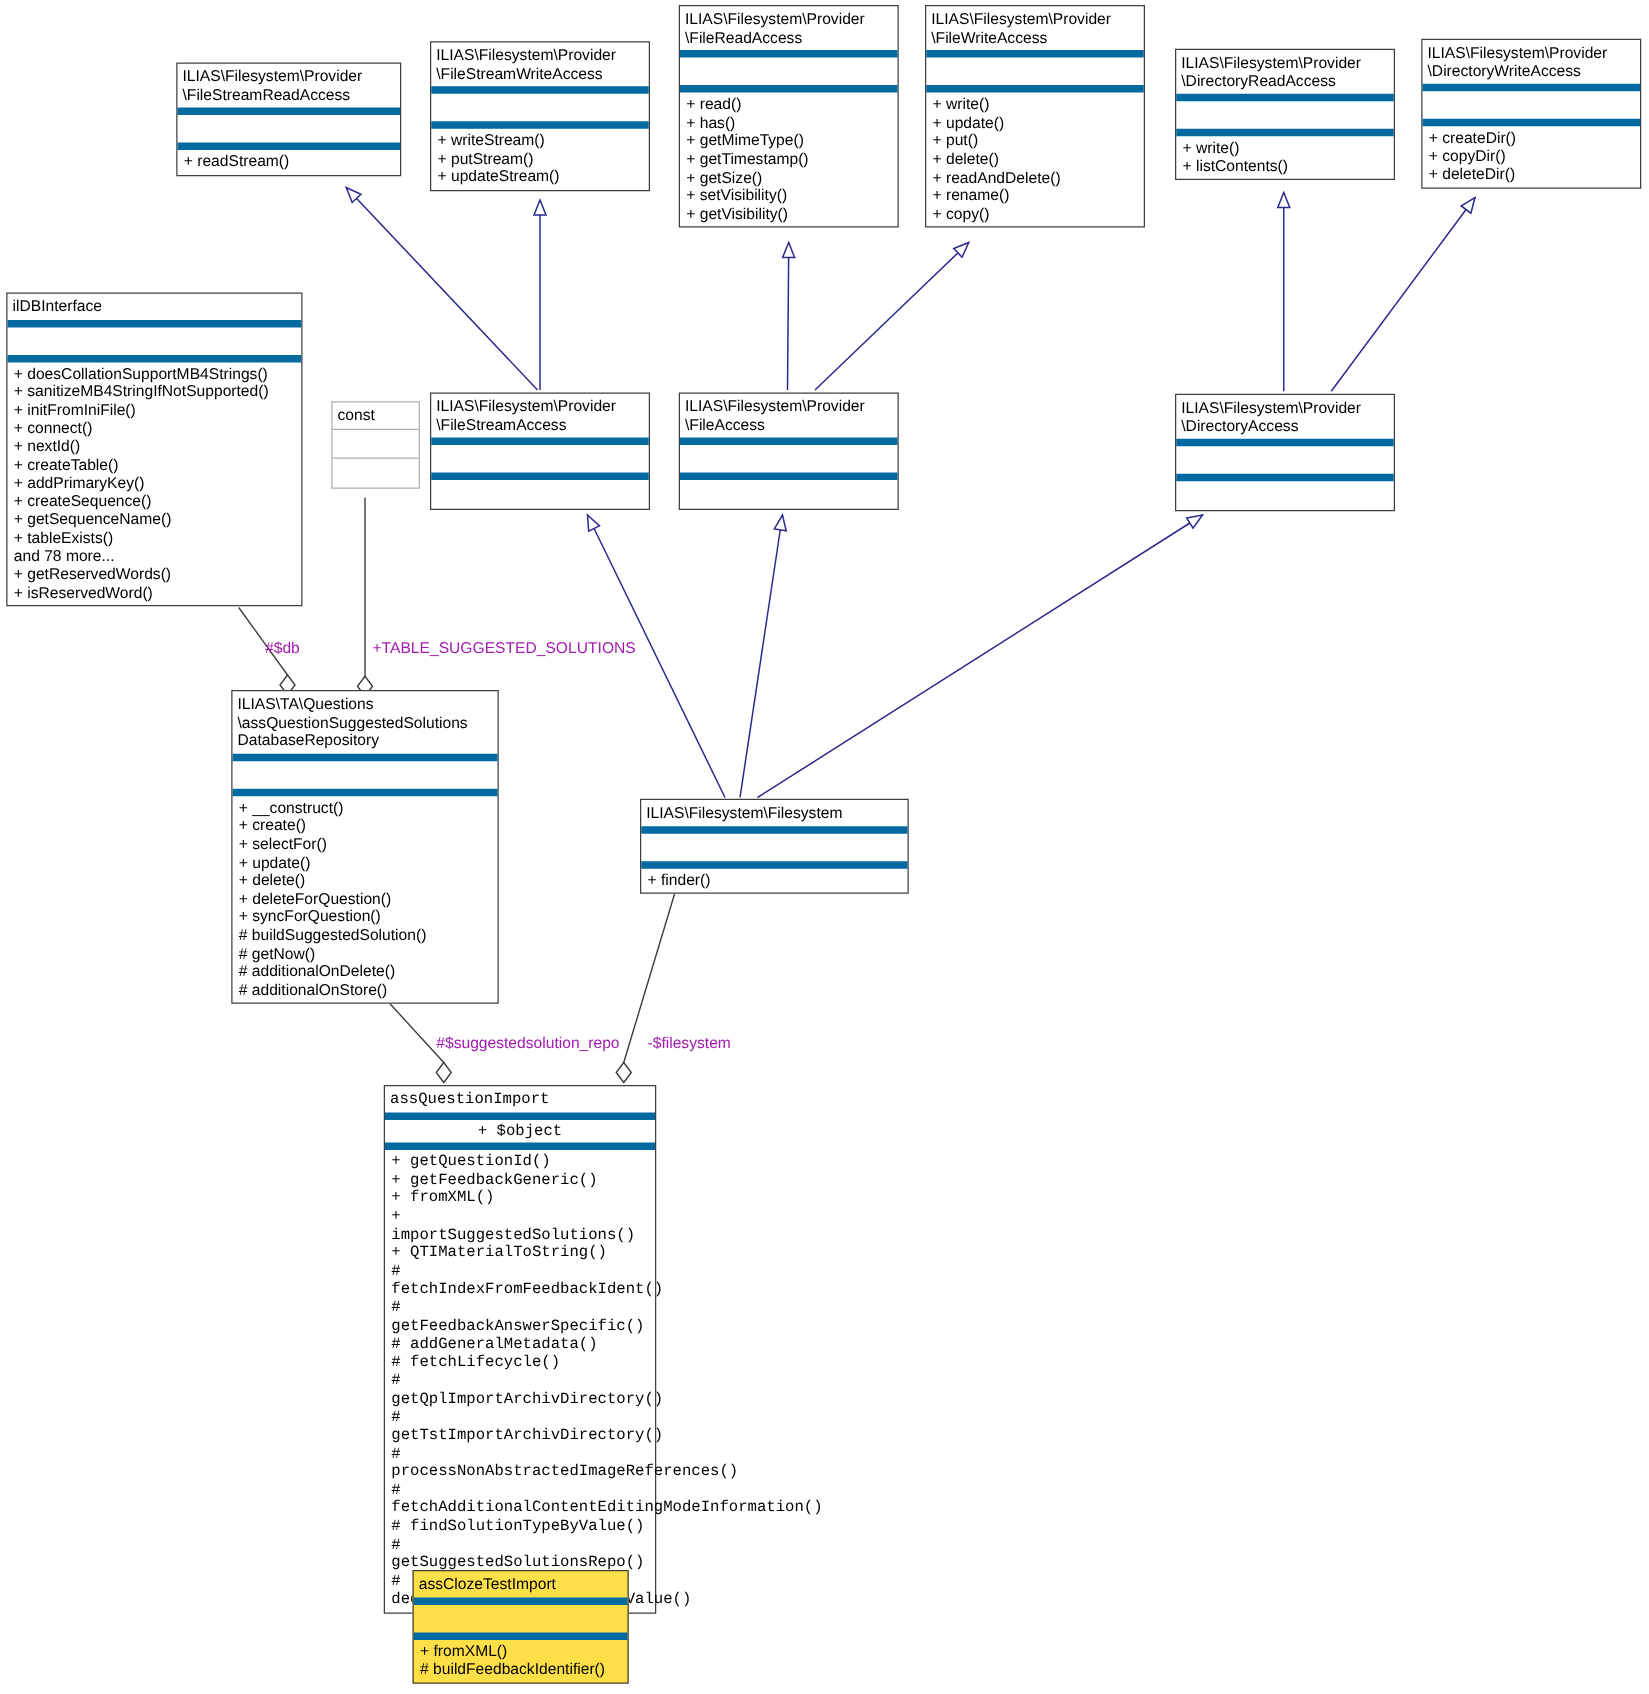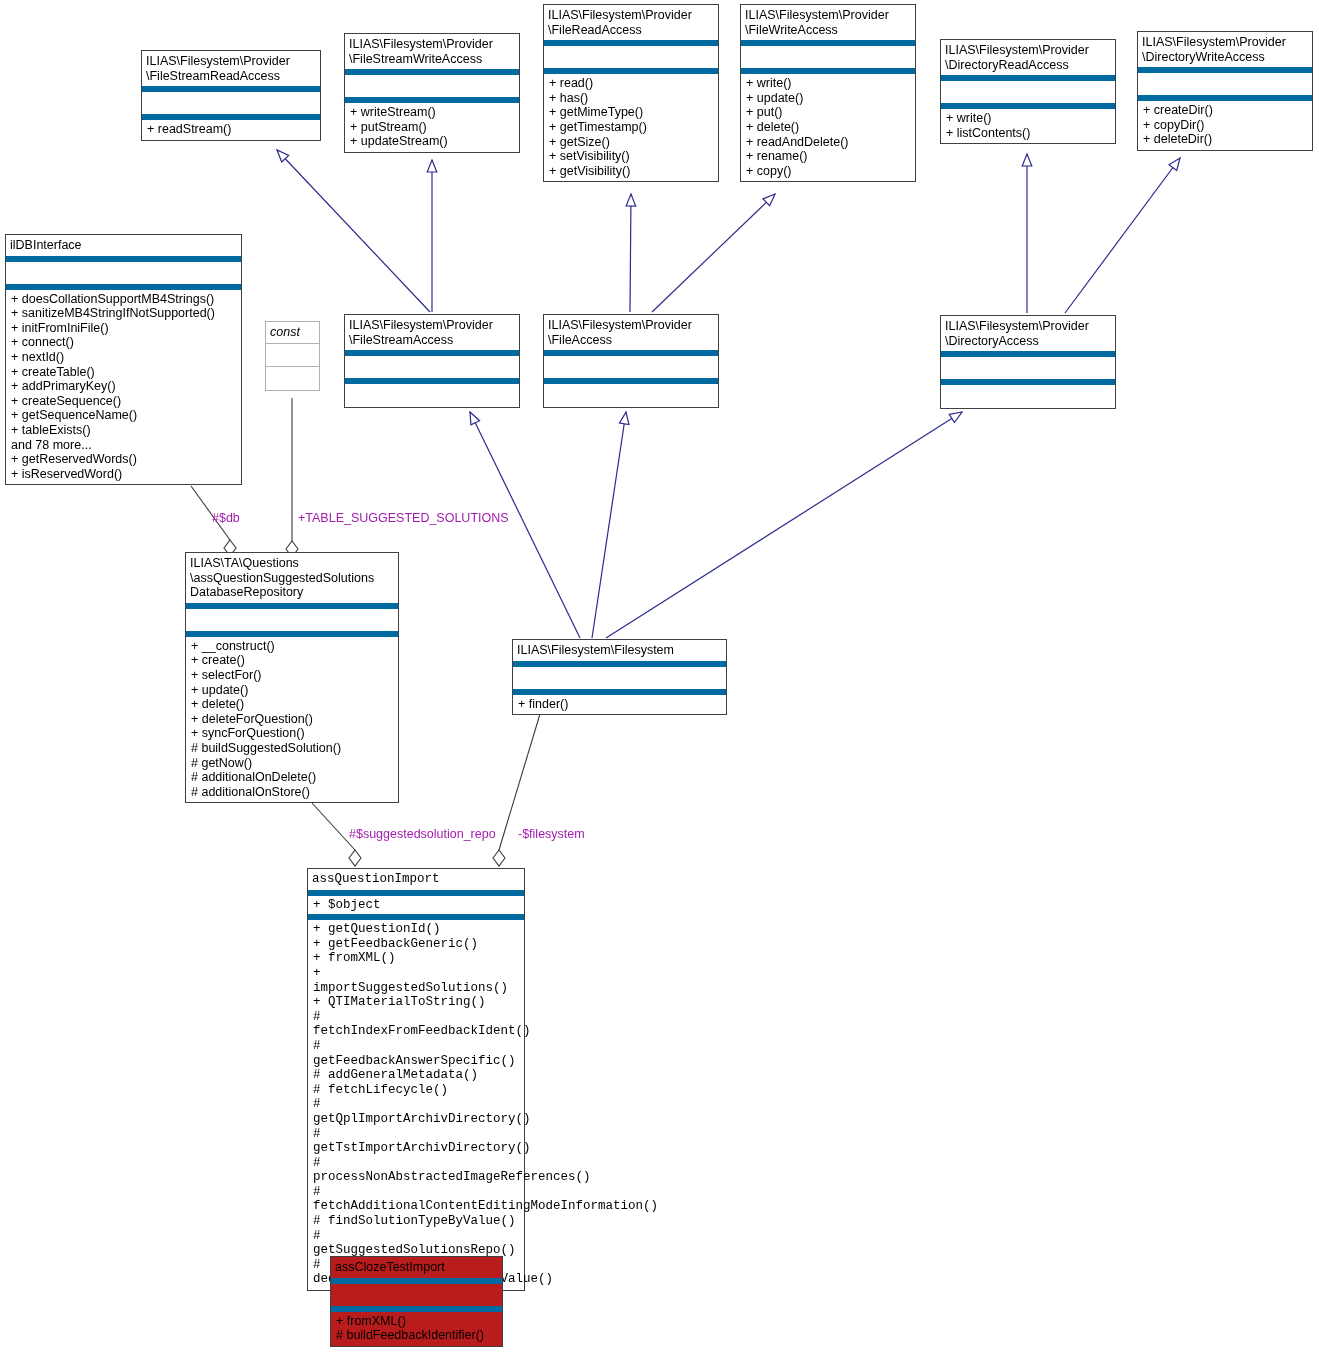--- a/index.html
+++ b/index.html
@@ -28,38 +28,39 @@
   .uml-box {
     position: absolute;
     box-sizing: border-box;
     border: 1px solid #404040;
     background: #ffffff;
     font-size: 12.5px;
     line-height: 14.6px;
     color: #000000;
   }
   .uml-box.highlight {
-    background: #b91c1c;
+    background: #fde047;
   }
   .uml-box.faint {
     border: 1px solid #b0b0b0;
   }
   .uml-box.faint .sec {
     border-top: 1px solid #b0b0b0;
   }
   .sec {
     border-top: 6px solid #0369a1;
   }
   .title-sec {
     padding: 3px 4px 3px 4px;
     white-space: pre-line;
   }
   .attr-sec {
     padding: 2px 5px 2px 5px;
     min-height: 14px;
+    text-align: center;
   }
   .meth-sec {
     padding: 2px 5px 3px 5px;
     min-height: 14px;
   }
   .attr-sec .row, .meth-sec .row {
     white-space: normal;
   }
   .empty-sec {
     height: 18px;
@@ -207,21 +208,21 @@
       <div class="row">+ addPrimaryKey()</div>
       <div class="row">+ createSequence()</div>
       <div class="row">+ getSequenceName()</div>
       <div class="row">+ tableExists()</div>
       <div class="row">and 78 more...</div>
       <div class="row">+ getReservedWords()</div>
       <div class="row">+ isReservedWord()</div>
     </div>
   </div>
 
-  <div class="uml-box faint" style="left:265px; top:321px; width:55px;font-style:italic;">
+  <div class="uml-box faint" style="left:265px; top:321px; width:71px;">
     <div class="title-sec">const</div>
     <div class="sec attr-sec empty-sec"></div>
     <div class="sec meth-sec empty-sec"></div>
   </div>
 
   <div class="uml-box" style="left:344px; top:314px; width:176px;">
     <div class="title-sec">ILIAS\Filesystem\Provider
 \FileStreamAccess</div>
     <div class="sec attr-sec empty-sec"></div>
     <div class="sec meth-sec empty-sec"></div>

